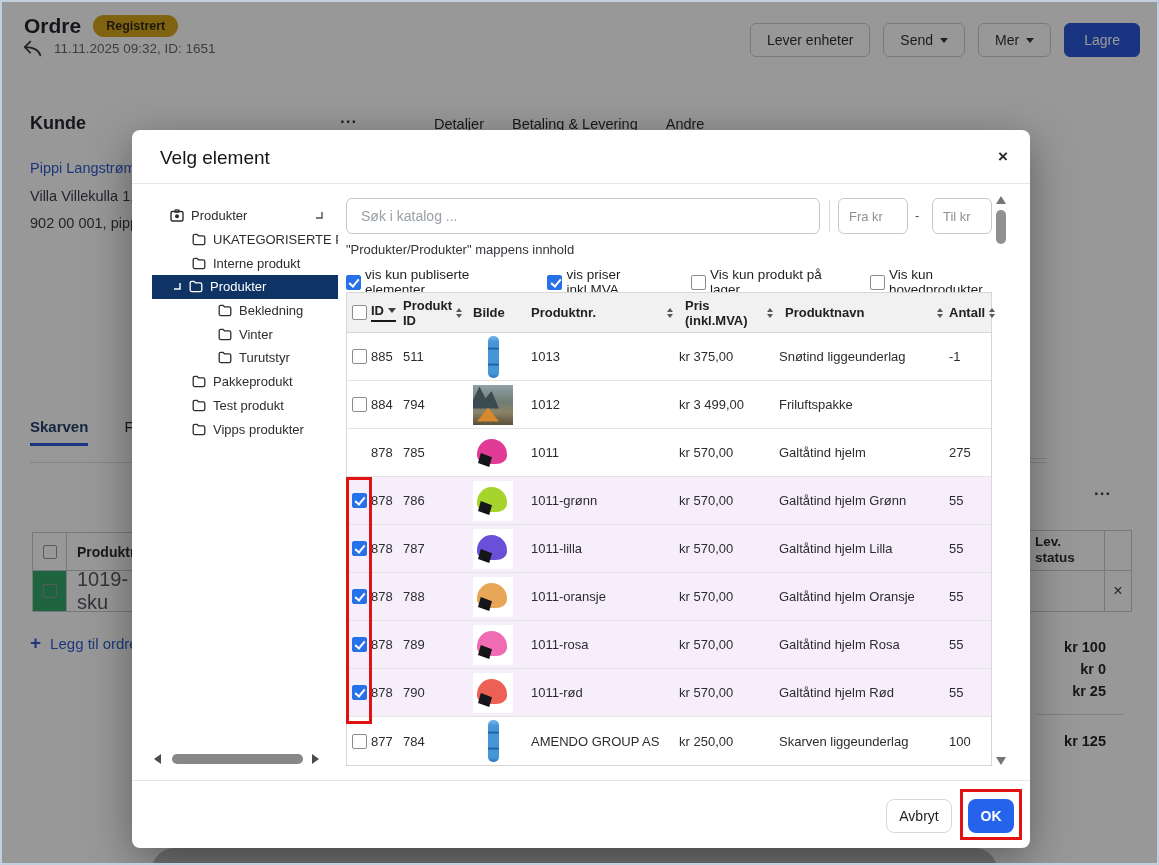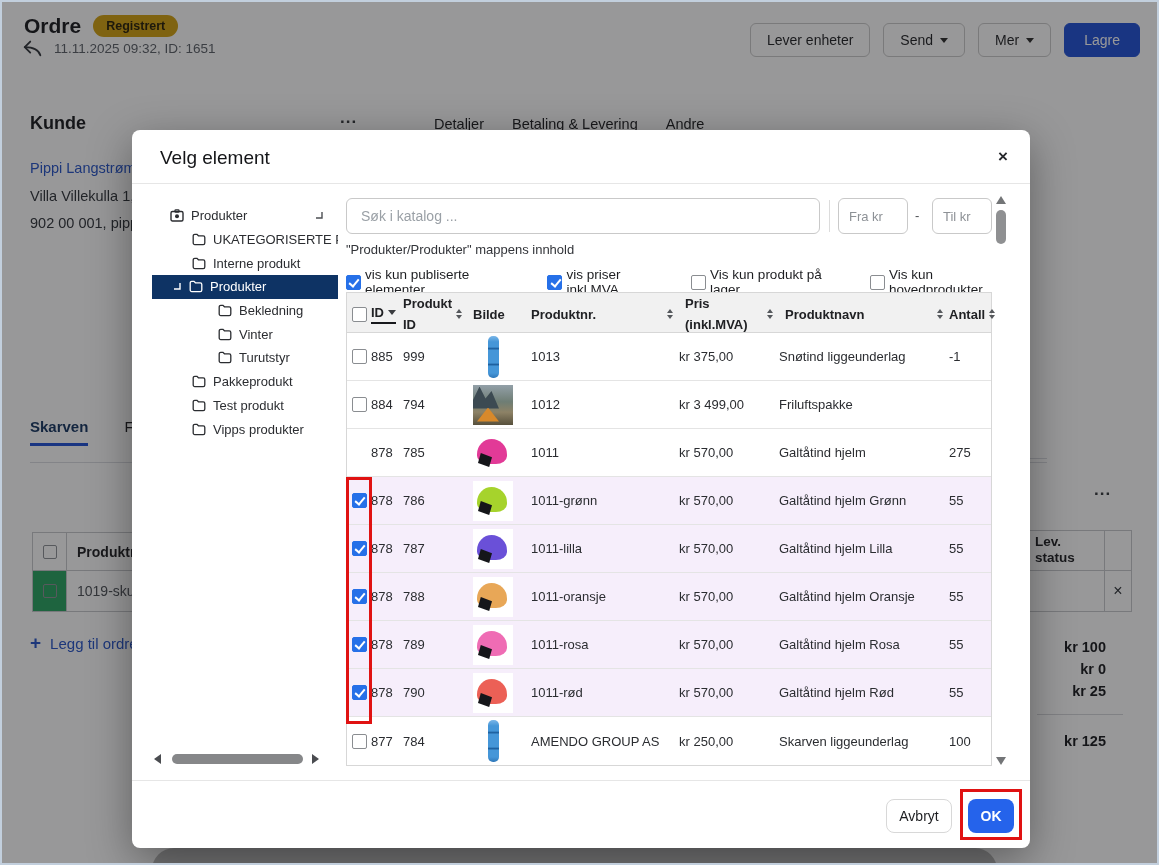--- a/index.html
+++ b/index.html
@@ -41,21 +41,21 @@
   .lines-divider { position: absolute; left: 28px; top: 460px; width: 1017px; height: 1px; background: #d9dce0; }
 
   .mini-table { position: absolute; left: 30px; top: 530px; width: 120px; border: 1px solid #c6c8cb; }
   .mini-hrow { display: flex; height: 38px; border-bottom: 1px solid #c6c8cb; align-items: center; }
   .mini-c1 { width: 34px; height: 100%; display: flex; align-items: center; justify-content: center;
              border-right: 1px solid #c6c8cb; flex: none; }
   .mini-c2 { padding-left: 10px; font-size: 14px; }
   .mini-hrow .mini-c2 { font-weight: 700; color: #1d1e21; }
   .mini-drow { display: flex; height: 40px; align-items: center; }
   .mini-drow .mini-c1 { background: #27a35f; }
-  .mini-drow .mini-c2 { color: #4b4f55; font-size: 14px; }
+  .mini-drow .mini-c2 { color: #4b4f55; font-size: 20px; }
   .pcb { width: 14px; height: 14px; border: 1.6px solid #8b8f94; border-radius: 2px; background: transparent; }
 
   .add-line { position: absolute; left: 28px; top: 630px; display: flex; gap: 9px; align-items: center;
               color: #2553c8; font-size: 15px; cursor: pointer; }
   .add-plus { font-size: 19px; font-weight: 600; }
 
   .right-stub-line { position: absolute; left: 1028px; top: 456px; width: 17px; height: 1px; background: #d9dce0; }
   .right-table { position: absolute; left: 1020px; top: 528px; width: 110px; border: 1px solid #c6c8cb; }
   .rt-hrow { display: flex; height: 40px; border-bottom: 1px solid #c6c8cb; }
   .rt-c1 { width: 82px; border-right: 1px solid #c6c8cb; padding: 3px 0 0 12px; font-size: 13.5px;
@@ -149,21 +149,21 @@
   .td { display: flex; align-items: center; }
   .td-cb { justify-content: center; }
   .hcell { display: flex; align-items: center; gap: 4px; }
   .id-wrap { border-bottom: 2px solid #17181c; padding-bottom: 2px; display: inline-flex; align-items: center; gap: 4px; }
   .sort-desc { width: 0; height: 0; border-left: 4px solid transparent; border-right: 4px solid transparent;
                border-top: 5px solid #3a3c40; }
   .sort { display: inline-flex; flex-direction: column; gap: 2px; margin-left: auto; margin-right: 6px; cursor: pointer; }
   .sort i { display: block; width: 0; height: 0; border-left: 3.6px solid transparent; border-right: 3.6px solid transparent; }
   .sort .s-up { border-bottom: 4.5px solid #55585c; }
   .sort .s-dn { border-top: 4.5px solid #55585c; }
-  .h-wrap2 { line-height: 21px; }
+  .h-wrap2 { line-height: 15px; }
 
   .img-box { width: 40px; height: 40px; background: #fff; display: flex; align-items: center;
              justify-content: center; margin-left: 14px; }
   .pad { width: 11px; height: 42px; border-radius: 5px;
          background: linear-gradient(180deg,#7ab6e8 0%,#4596d8 14%,#4596d8 26%,#1d5f9e 30%,#4596d8 34%,
                      #4596d8 64%,#1d5f9e 68%,#4596d8 72%,#4596d8 88%,#2f77b8 100%); }
   .tent { width: 40px; height: 40px; position: relative; overflow: hidden;
           background: linear-gradient(180deg,#93a0a8 0%,#6e7d74 42%,#8d8266 68%,#57503c 100%); }
   .tent::before { content: ""; position: absolute; left: -4px; top: 2px; width: 30px; height: 22px;
                   background: #3c4a52; clip-path: polygon(0 100%,35% 0,55% 55%,75% 20%,100% 100%); }
@@ -458,21 +458,21 @@
               <i class="s-dn"></i>
             </span>
         </div>
       </div>
       <div>
           <div class="crow trow">
     <div class="td td-cb">
               <span class="cb"></span>
             </div>
     <div class="td c-id">885</div>
-    <div class="td c-pid">999</div>
+    <div class="td c-pid">511</div>
     <div class="td">
               <span class="img-box">
                 <span class="pad"></span>
               </span>
             </div>
     <div class="td c-nr">1013</div>
     <div class="td c-price">kr 375,00</div>
     <div class="td c-name">Snøtind liggeunderlag</div>
     <div class="td c-qty">-1</div>
   </div>

